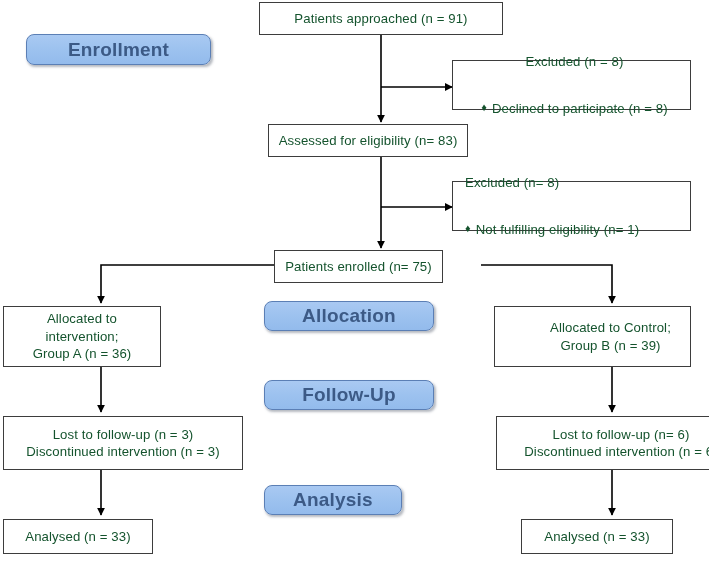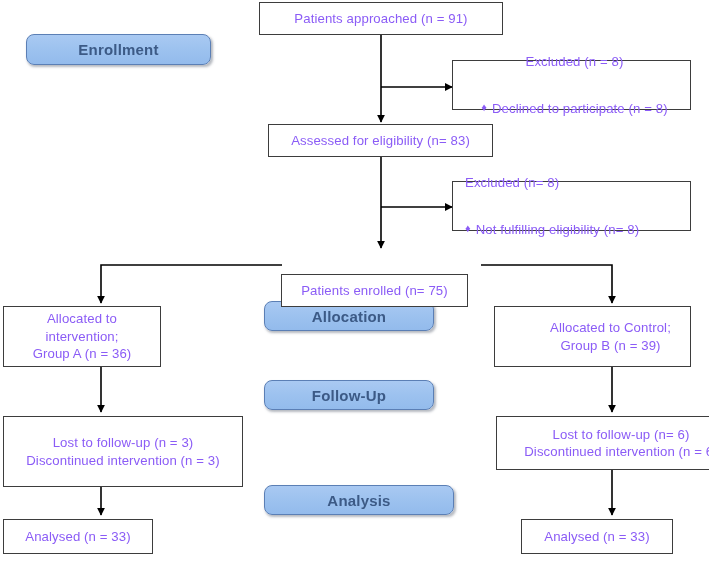--- a/index.html
+++ b/index.html
@@ -27,21 +27,21 @@
   }
   .node {
     position: absolute;
     box-sizing: border-box;
     background: #ffffff;
     border: 1.3px solid #3d3d3d;
     display: flex;
     align-items: center;
     justify-content: center;
     text-align: center;
-    color: #8b5cf6;
+    color: #14532d;
     font-size: 13.2px;
     line-height: 1.32;
     letter-spacing: 0.1px;
   }
   .node .txt {
     width: 100%;
     padding: 0 6px;
     white-space: pre-line;
   }
   .node.left-align {
@@ -67,21 +67,21 @@
     box-sizing: border-box;
     border-radius: 8px;
     border: 1.3px solid #5b7fb5;
     background: linear-gradient(to bottom, #a9c9f2 0%, #9dc2ef 48%, #93bbec 100%);
     box-shadow: 1.5px 2px 2.5px rgba(90,100,115,0.45);
     display: flex;
     align-items: center;
     justify-content: center;
     color: #3c5a86;
     font-weight: bold;
-    font-size: 15px;
+    font-size: 19px;
     letter-spacing: 0.2px;
   }
 </style>
 </head>
 <body>
 
 <div id="canvas">
 
   <svg class="connectors" viewBox="0 0 709 563" width="709" height="563">
     <defs>
@@ -111,61 +111,61 @@
 
   <div class="stage" style="left:26px; top:34px; width:185px; height:31px;">
     <span>Enrollment</span>
   </div>
   <div class="stage" style="left:264px; top:301px; width:170px; height:30px;">
     <span>Allocation</span>
   </div>
   <div class="stage" style="left:264px; top:380px; width:170px; height:30px;">
     <span>Follow-Up</span>
   </div>
-  <div class="stage" style="left:264px; top:485px; width:190px; height:30px;">
+  <div class="stage" style="left:264px; top:485px; width:138px; height:30px;">
     <span>Analysis</span>
   </div>
 
   <div class="node" style="left:259px; top:2px; width:244px; height:33px;">
     <span class="txt">Patients approached (n = 91)</span>
   </div>
 
   <div class="node left-align" style="left:452px; top:60px; width:239px; height:50px;text-align:center;">
     <span class="txt">
       <span>Excluded (n = 8)</span>
       <span class="bullet-line"><span class="bullet-glyph">♦</span><span>Declined to participate (n = 8)</span></span>
     </span>
   </div>
 
-  <div class="node" style="left:268px; top:124px; width:225px; height:33px;">
+  <div class="node" style="left:268px; top:124px; width:200px; height:33px;">
     <span class="txt">Assessed for eligibility (n= 83)</span>
   </div>
 
   <div class="node left-align" style="left:452px; top:181px; width:239px; height:50px;">
     <span class="txt">
       <span>Excluded (n= 8)</span>
-      <span class="bullet-line"><span class="bullet-glyph">♦</span><span>Not fulfilling eligibility (n= 8)</span></span>
+      <span class="bullet-line"><span class="bullet-glyph">♦</span><span>Not fulfilling eligibility (n= 1)</span></span>
     </span>
   </div>
 
-  <div class="node" style="left:281px; top:250px; width:187px; height:33px;margin-top:24px;">
+  <div class="node" style="left:274px; top:250px; width:169px; height:33px;">
     <span class="txt">Patients enrolled (n= 75)</span>
   </div>
 
   <div class="node" style="left:3px; top:306px; width:158px; height:61px;">
     <span class="txt">Allocated to intervention;
 Group A (n = 36)</span>
   </div>
 
   <div class="node" style="left:494px; top:306px; width:197px; height:61px;padding-left:36px;">
     <span class="txt">Allocated to Control;
 Group B (n = 39)</span>
   </div>
 
-  <div class="node" style="left:3px; top:416px; width:240px; height:71px;">
+  <div class="node" style="left:3px; top:416px; width:240px; height:54px;">
     <span class="txt">Lost to follow-up (n = 3)
 Discontinued intervention (n = 3)</span>
   </div>
 
   <div class="node" style="left:456px; top:416px; width:250px; height:54px;margin-left:40px;">
     <span class="txt">Lost to follow-up (n= 6)
 Discontinued intervention (n = 6)</span>
   </div>
 
   <div class="node" style="left:3px; top:519px; width:150px; height:35px;">

